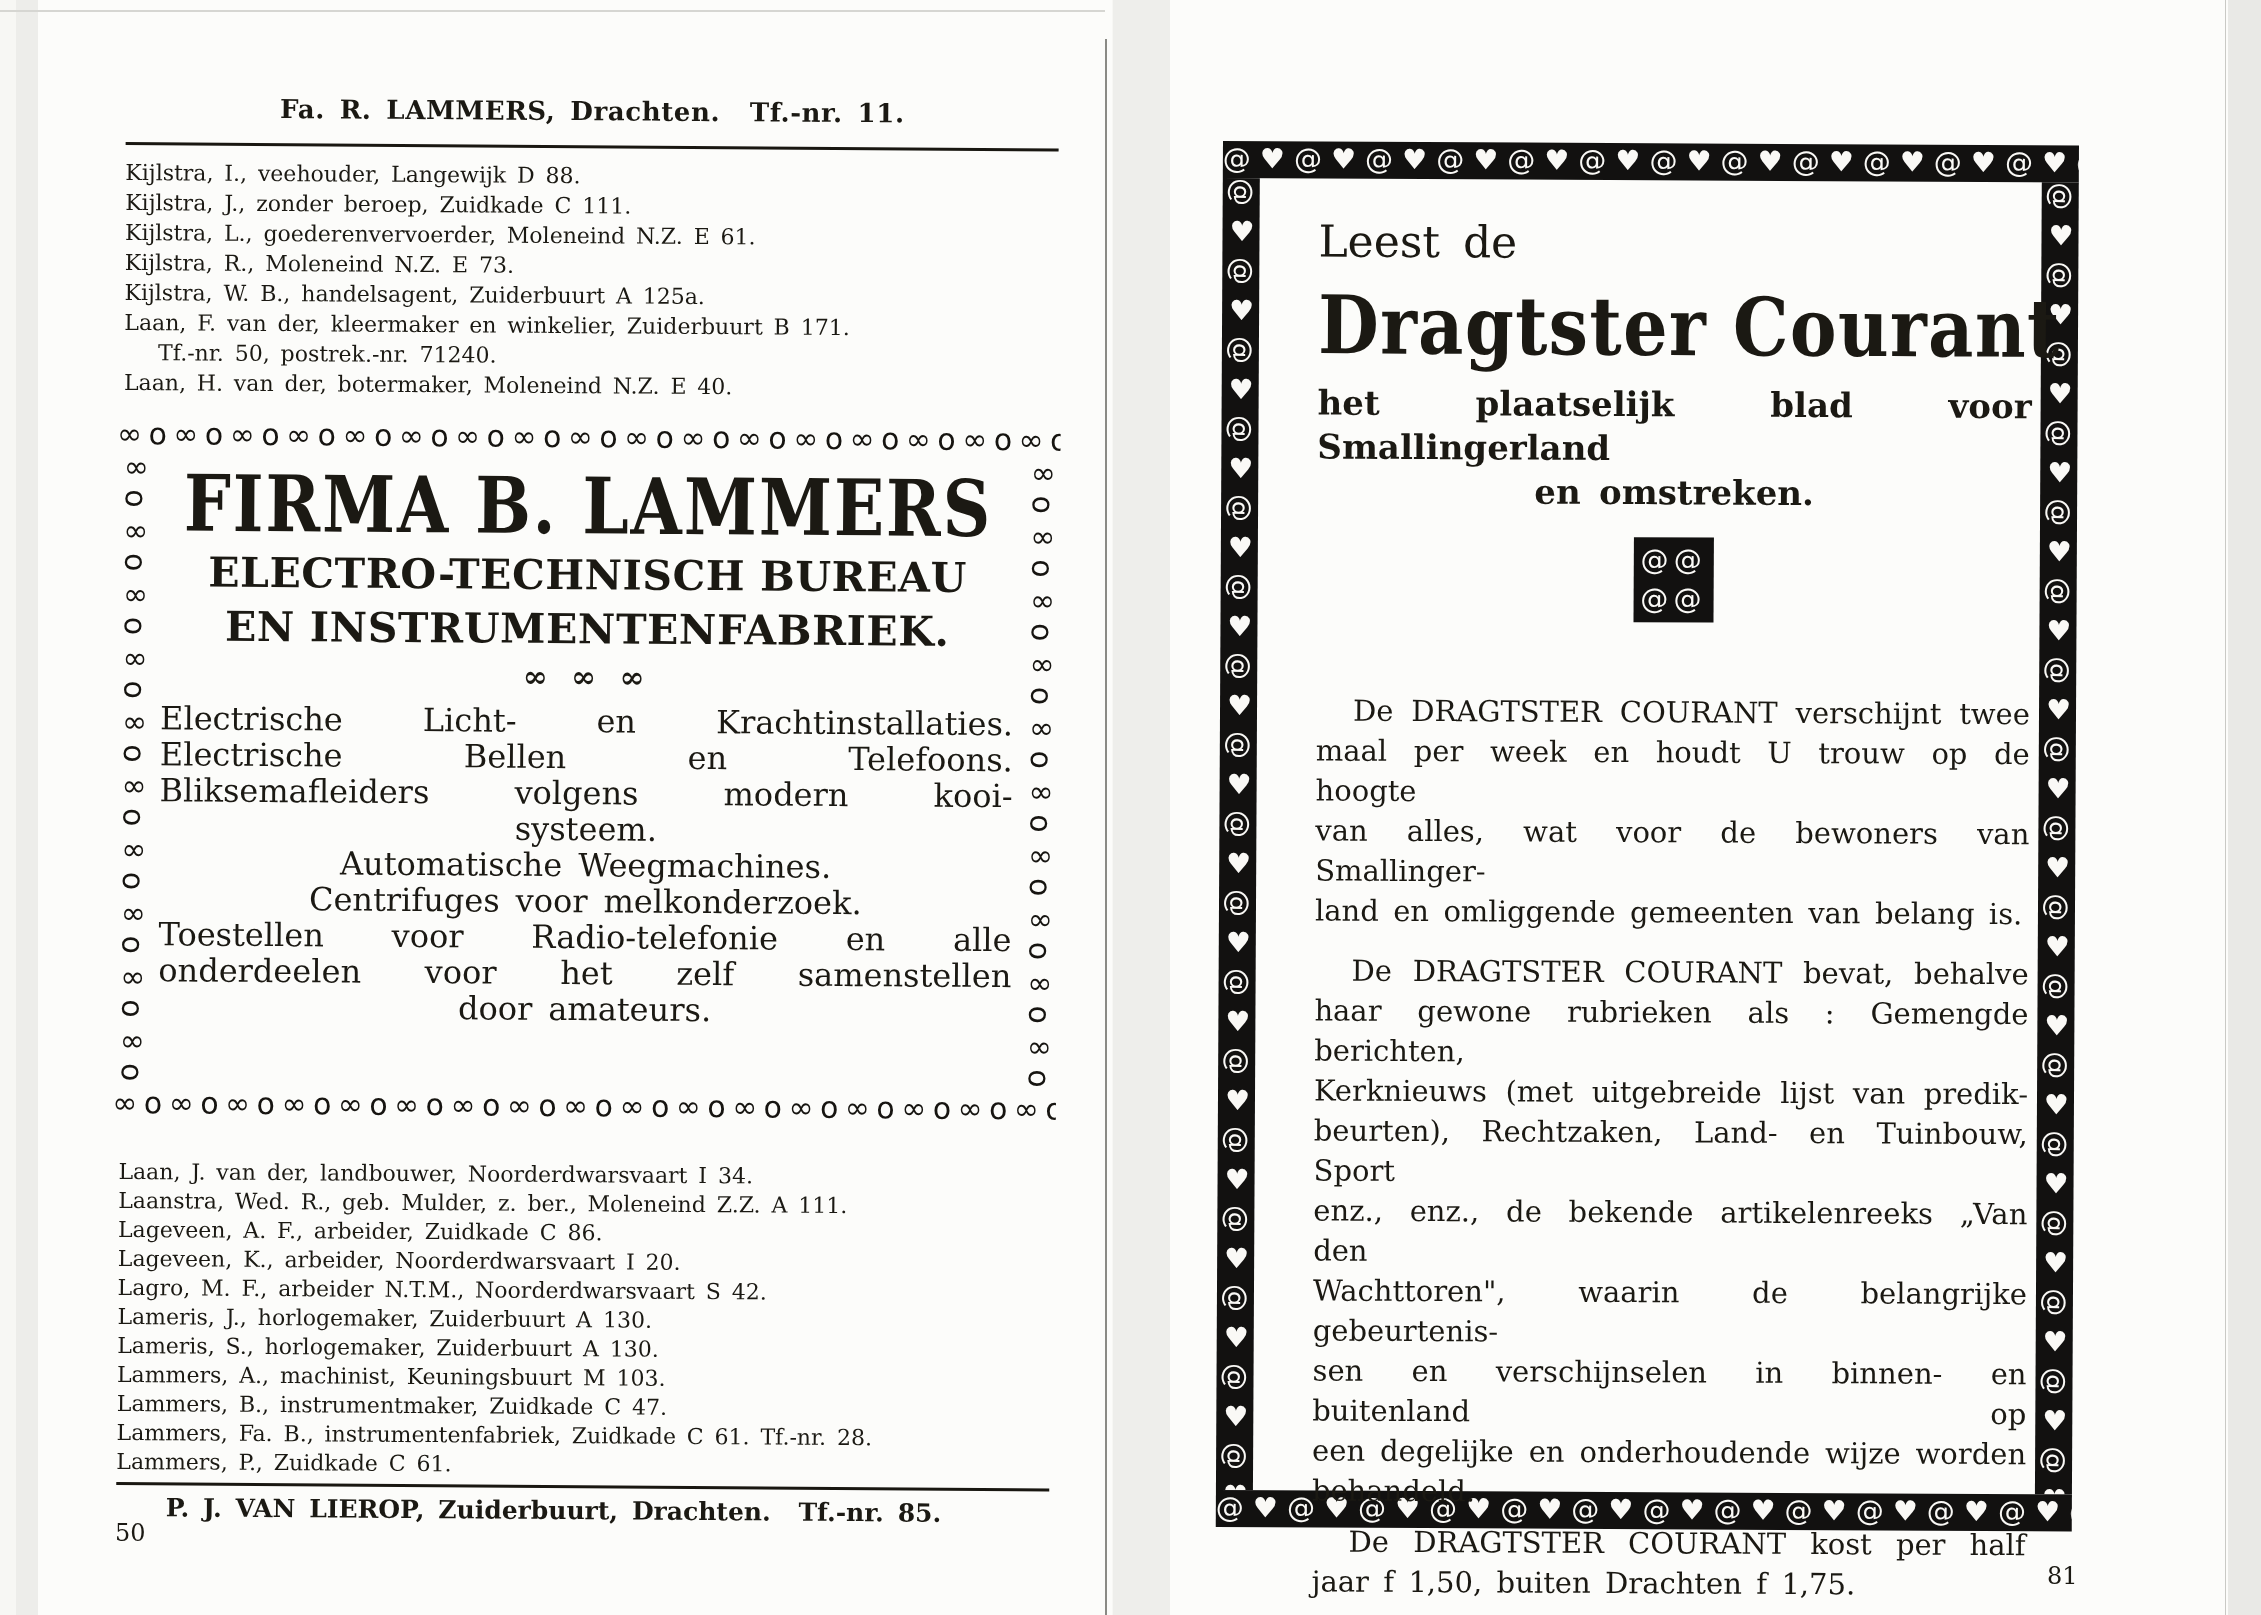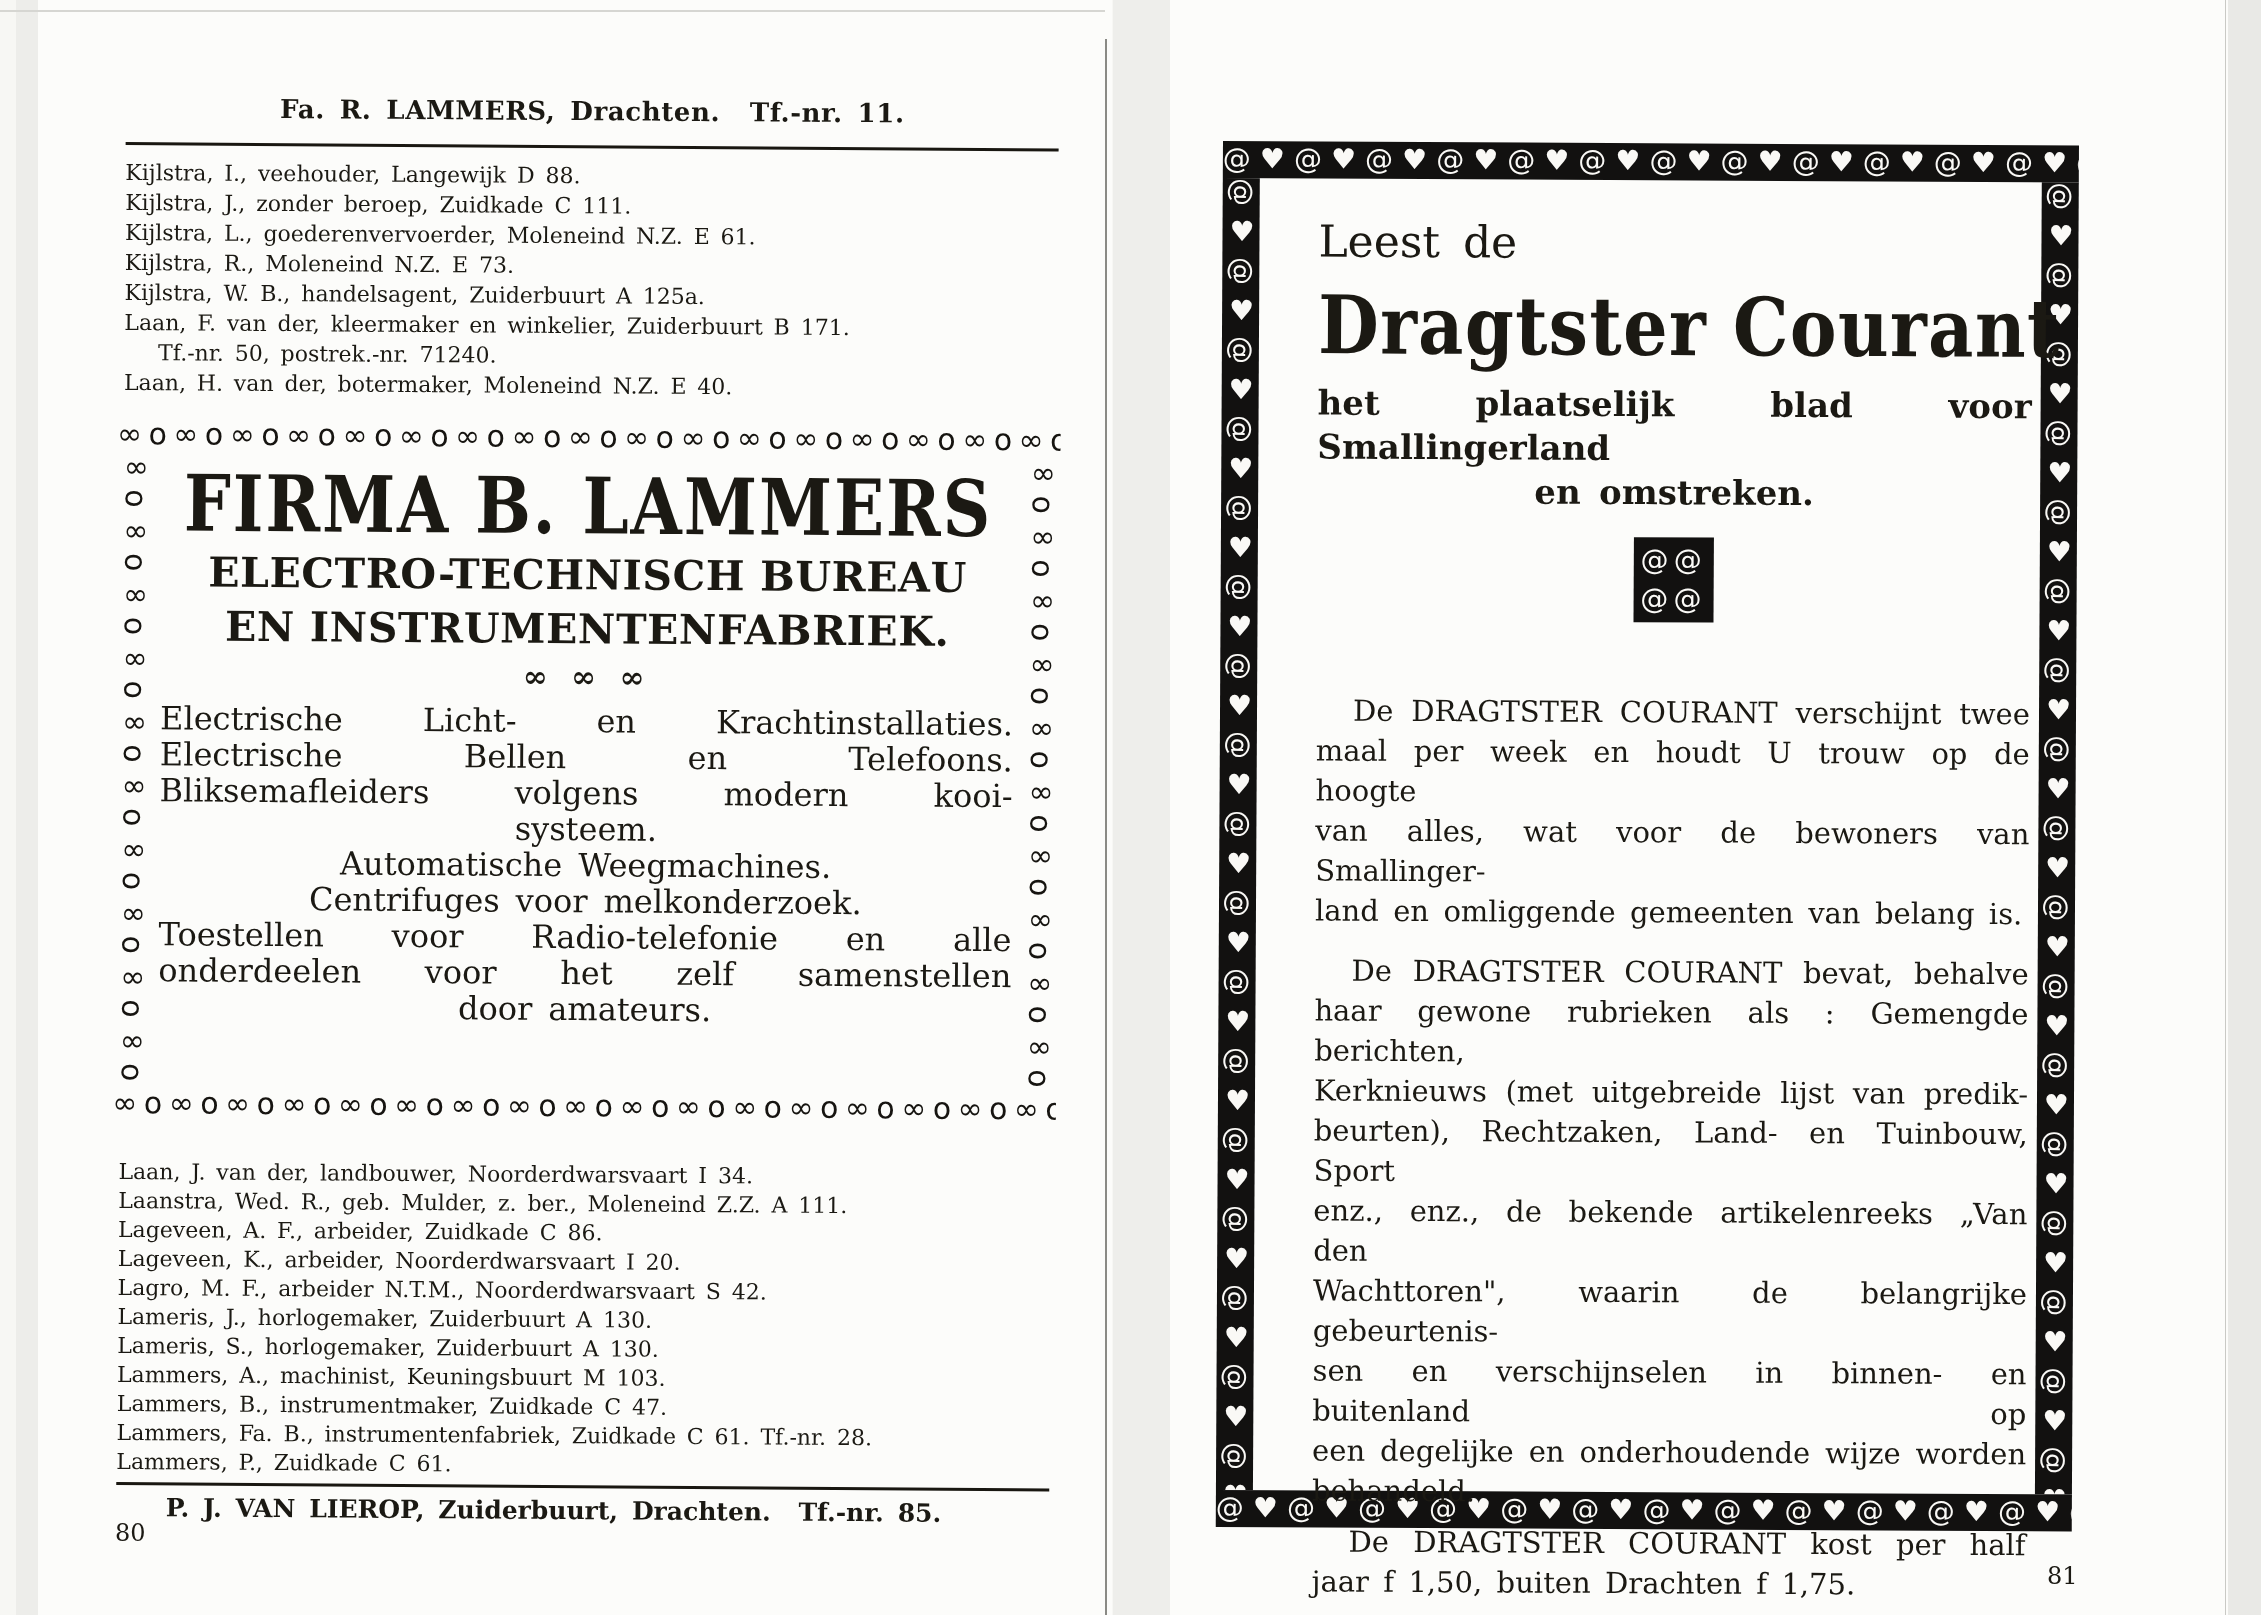--- a/index.html
+++ b/index.html
@@ -143,21 +143,21 @@
     <div class="entry">Lammers, A., machinist, Keuningsbuurt M 103.</div>
     <div class="entry">Lammers, B., instrumentmaker, Zuidkade C 47.</div>
     <div class="entry">Lammers, Fa. B., instrumentenfabriek, Zuidkade C 61. Tf.-nr. 28.</div>
     <div class="entry">Lammers, P., Zuidkade C 61.</div>
   </div>
 
   <div class="rule" id="rule2"></div>
   <div class="lp-footer">P. J. VAN LIEROP, Zuiderbuurt, Drachten.&nbsp; Tf.-nr. 85.</div>
 </div>
 
-<div class="pagenum" id="pn80">80</div>
+<div class="pagenum" id="pn80">50</div>
 
 <div id="rp-frame">
   <div class="band-h band-top">@♥@♥@♥@♥@♥@♥@♥@♥@♥@♥@♥@♥@♥@♥@♥</div>
   <div class="band-v band-left">@♥@♥@♥@♥@♥@♥@♥@♥@♥@♥@♥@♥@♥@♥@♥@♥@♥@♥@♥@♥@♥</div>
   <div class="band-v band-right">@♥@♥@♥@♥@♥@♥@♥@♥@♥@♥@♥@♥@♥@♥@♥@♥@♥@♥@♥@♥@♥</div>
   <div class="band-h band-bottom">@♥@♥@♥@♥@♥@♥@♥@♥@♥@♥@♥@♥@♥@♥@♥</div>
 
   <div id="rp-inner">
     <div id="rp-intro">Leest de</div>
     <div id="rp-title">Dragtster Courant</div>

